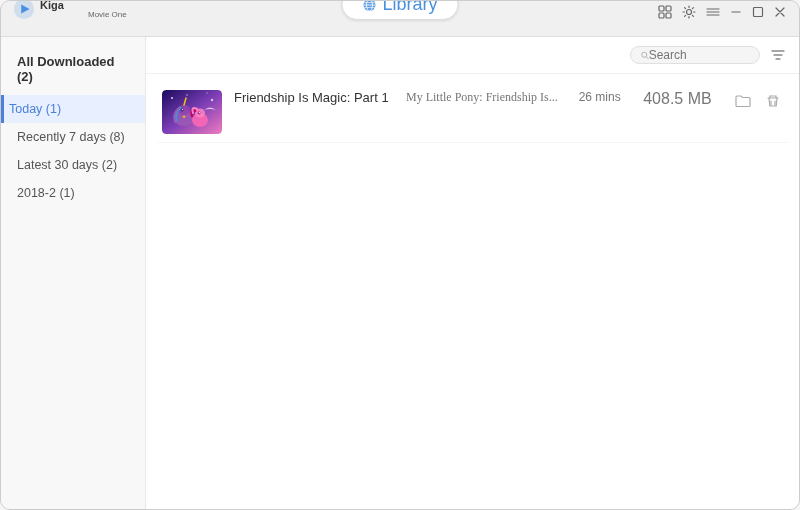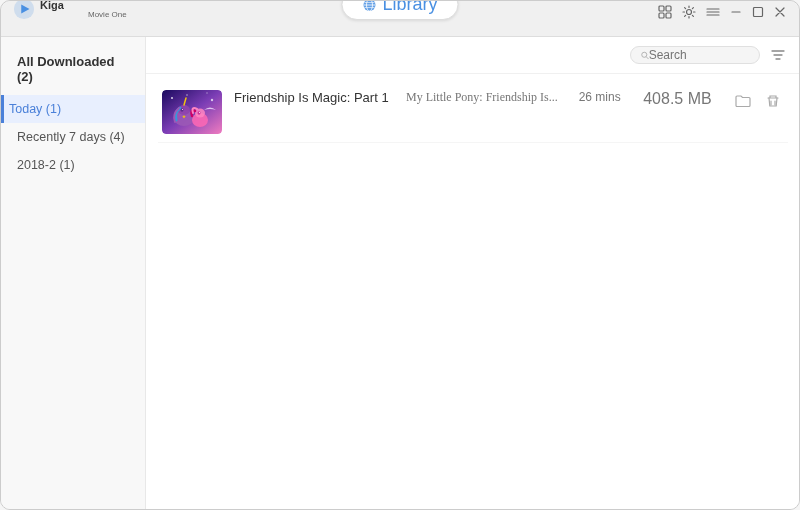--- a/index.html
+++ b/index.html
@@ -323,21 +323,24 @@
 <div class="main-layout">
 
   <div class="sidebar">
     <div class="sidebar-item all-downloaded">
       <span>All Downloaded (2)</span>
     </div>
     <div class="sidebar-item active">
       <span>Today (1)</span>
     </div>
     <div class="sidebar-item">
-      <span>Recently 7 days (4)</span>
+      <span>Recently 7 days (8)</span>
+    </div>
+    <div class="sidebar-item">
+      <span>Latest 30 days (2)</span>
     </div>
     <div class="sidebar-item">
       <span>2018-2 (1)</span>
     </div>
   </div>
 
   <div class="content-area">
 
     <div class="content-toolbar">
       <div class="search-box">

